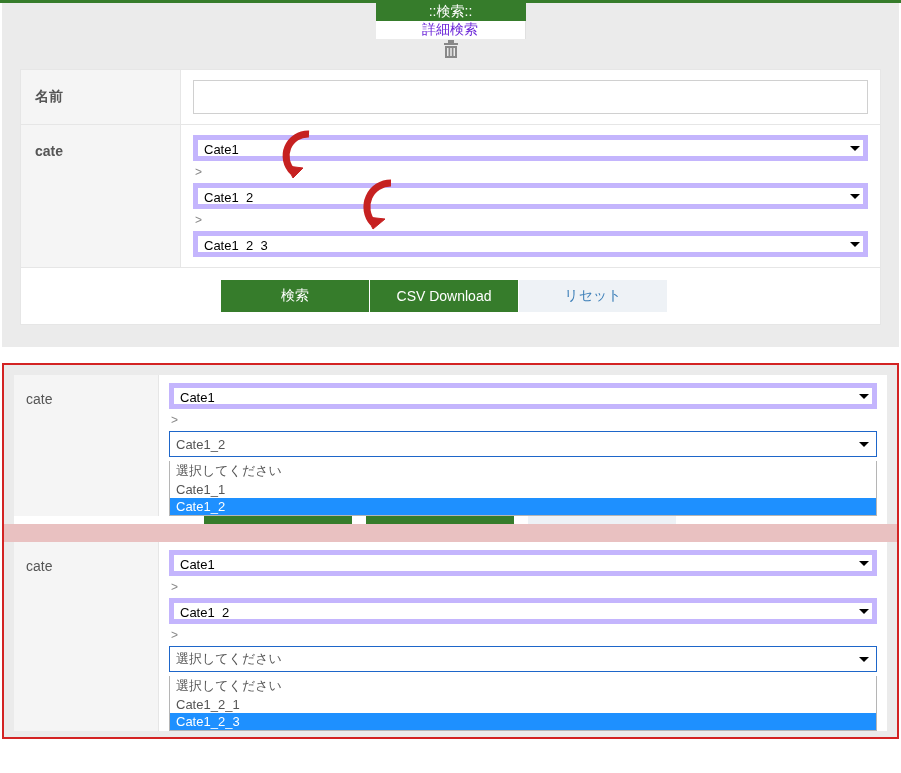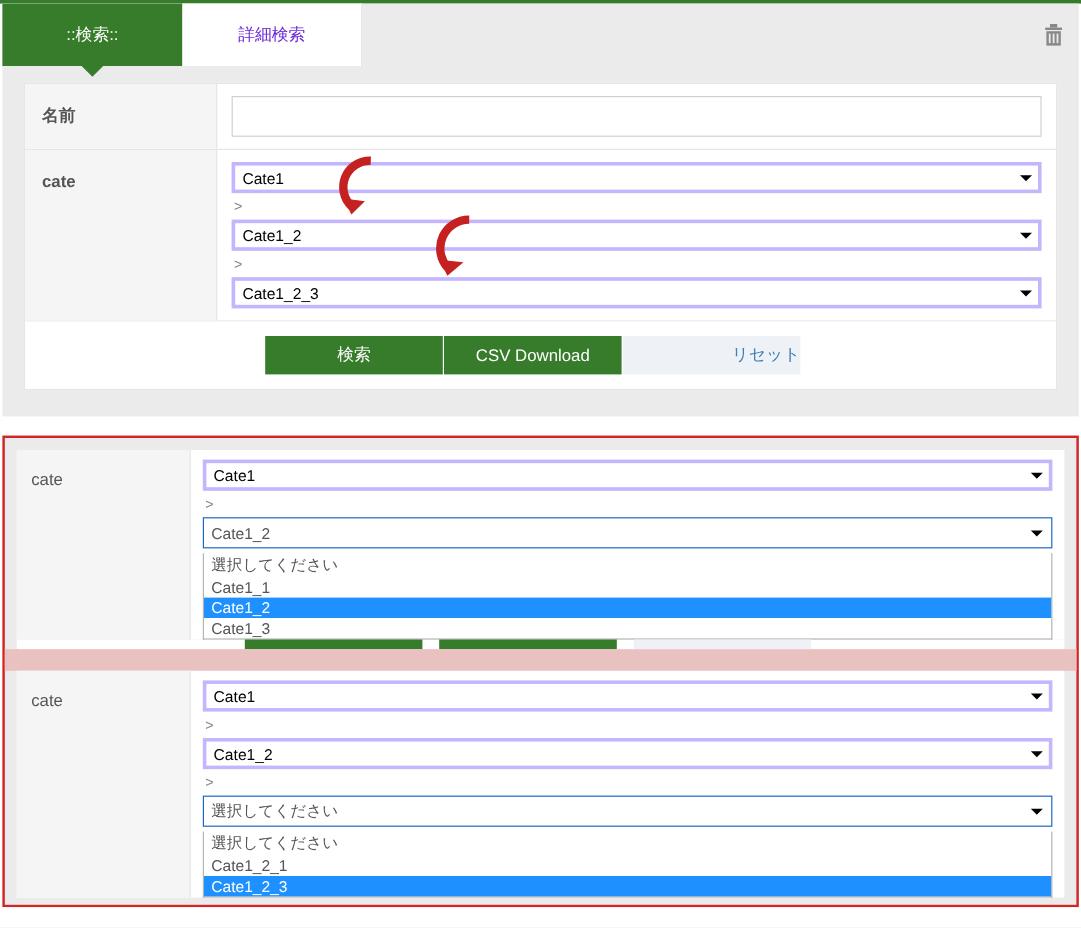--- a/index.html
+++ b/index.html
@@ -14,20 +14,21 @@
   .panel-outer {
     background: #ebebeb;
     padding: 0 0 22px 0;
     margin: 0 2px;
   }
   .tabs {
     display: flex;
     align-items: center;
     height: 52px;
     position: relative;
+    flex-direction: column;
   }
   .tab {
     width: 150px;
     height: 52px;
     display: flex;
     align-items: center;
     justify-content: center;
     font-size: 14px;
     cursor: pointer;
     position: relative;
@@ -94,21 +95,21 @@
     width: 100%;
     height: 34px;
     border: 1px solid #d0d0d0;
     padding: 4px 8px;
     font-family: inherit;
     font-size: 13px;
   }
   .sel {
     width: 100%;
     height: 26px;
-    border: 3px solid #c4b5fd;
+    border: 5px solid #c4b5fd;
     background: #fff;
     padding: 2px 6px;
     font-family: inherit;
     font-size: 13px;
     appearance: none;
     position: relative;
   }
   .sel-wrap {
     position: relative;
     width: 100%;
@@ -133,21 +134,21 @@
   }
   .btn {
     height: 32px;
     min-width: 148px;
     border: none;
     font-size: 14px;
     cursor: pointer;
     font-family: inherit;
   }
   .btn.green { background: #367c2b; color: #fff; }
-  .btn.light { background: #eef2f6; color: #3d7fb8; text-align: right; }
+  .btn.light { background: #eef2f6; color: #3d7fb8; }
   
   .arrow {
     position: absolute;
     pointer-events: none;
   }
   .arrow svg { display: block; }
   
   .red-panel {
     border: 2px solid #d32323;
     margin: 16px 2px 0 2px;
@@ -299,21 +300,20 @@
       <span class="gt">&gt;</span>
       <div class="sel-wrap">
         <div class="sel sel-open" style="display:flex;align-items:center;padding:0 6px;">
           <span>Cate1_2</span>
         </div>
       </div>
       <div class="sel-list">
         <div class="opt">選択してください</div>
         <div class="opt">Cate1_1</div>
         <div class="opt hl">Cate1_2</div>
-        <div class="opt">Cate1_3</div>
       </div>
     </div>
   </div>
   <div class="btn-row-clip">
     <button class="btn green"></button>
     <button class="btn green"></button>
     <button class="btn light"></button>
   </div>
 
   <div class="pink-gap"></div>

